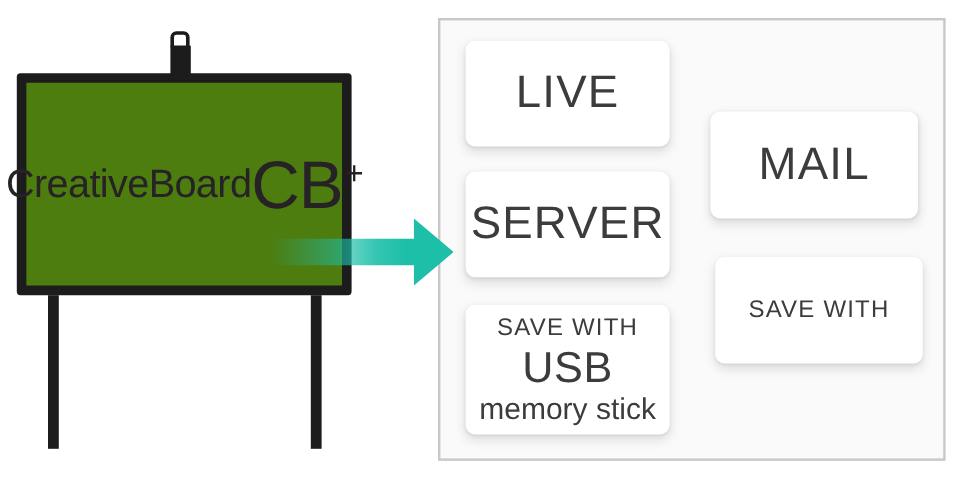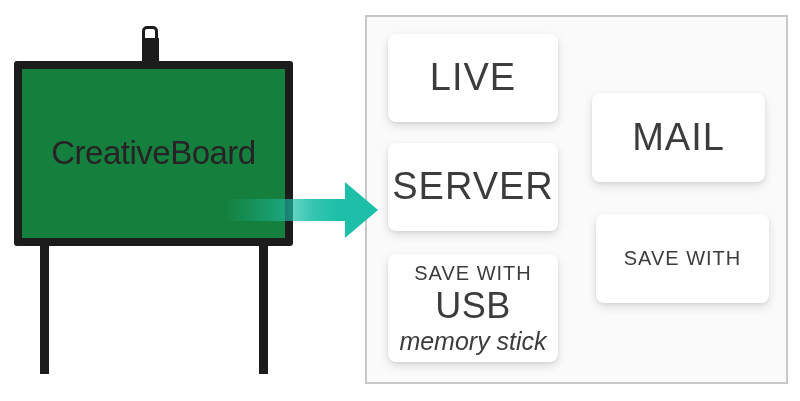--- a/index.html
+++ b/index.html
@@ -32,21 +32,21 @@
   .hook-bar {
     position: absolute; left: 142px; top: 38px;
     width: 17px; height: 25px;
     background: #1c1c1c;
     z-index: 3;
   }
   .board-frame {
     position: absolute; left: 14px; top: 61px;
     width: 279px; height: 185px;
     box-sizing: border-box;
-    background: #15803d;
+    background: #4d7c0f;
     border: 8px solid #1c1c1c;
     border-radius: 3px;
     display: flex; flex-direction: row;
     align-items: center; justify-content: center;
     z-index: 2;
   }
   .board-title {
     font-size: 33px;
     line-height: 1.1;
     color: #262226;
@@ -106,38 +106,39 @@
     border-radius: 8px;
     box-shadow: 0 4px 10px rgba(0,0,0,0.12), 0 1px 3px rgba(0,0,0,0.07);
     display: flex; flex-direction: column;
     align-items: center; justify-content: center;
     color: #3c3c3c;
     cursor: pointer;
   }
   .card .big-label   { font-size: 38px; line-height: 1.15; letter-spacing: 1px; white-space: nowrap; }
   .card .small-label { font-size: 20px; line-height: 1.25; letter-spacing: 1px; white-space: nowrap; }
   .card .mid-label   { font-size: 36px; line-height: 1.12; letter-spacing: 0.5px; white-space: nowrap; }
-  .card .sub-label   { font-size: 25px; line-height: 1.12; letter-spacing: 0px; white-space: nowrap; font-style: italic; }
+  .card .sub-label   { font-size: 25px; line-height: 1.12; letter-spacing: 0px; white-space: nowrap; }
 
   .card.live   { left: 21px;  top: 17px;  width: 170px; height: 88px;  }
   .card.server { left: 21px;  top: 126px; width: 170px; height: 88px; align-items: center;  }
   .card.usb    { left: 21px;  top: 237px; width: 170px; height: 108px; }
   .card.mail   { left: 225px; top: 76px;  width: 173px; height: 89px;  }
   .card.pc     { left: 229px; top: 197px; width: 173px; height: 89px;  }
 </style>
 </head>
 <body>
 
 <div class="stage">
 
   <div class="board-group">
     <div class="hook-ring"></div>
     <div class="hook-bar"></div>
     <div class="board-frame">
       <div class="board-title">CreativeBoard</div>
+      <div class="board-model"><span>CB</span><span class="model-sup">+</span></div>
     </div>
     <div class="board-leg left"></div>
     <div class="board-leg right"></div>
   </div>
 
   <div class="flow-arrow"></div>
 
   <div class="panel">
 
     <div class="card live">

